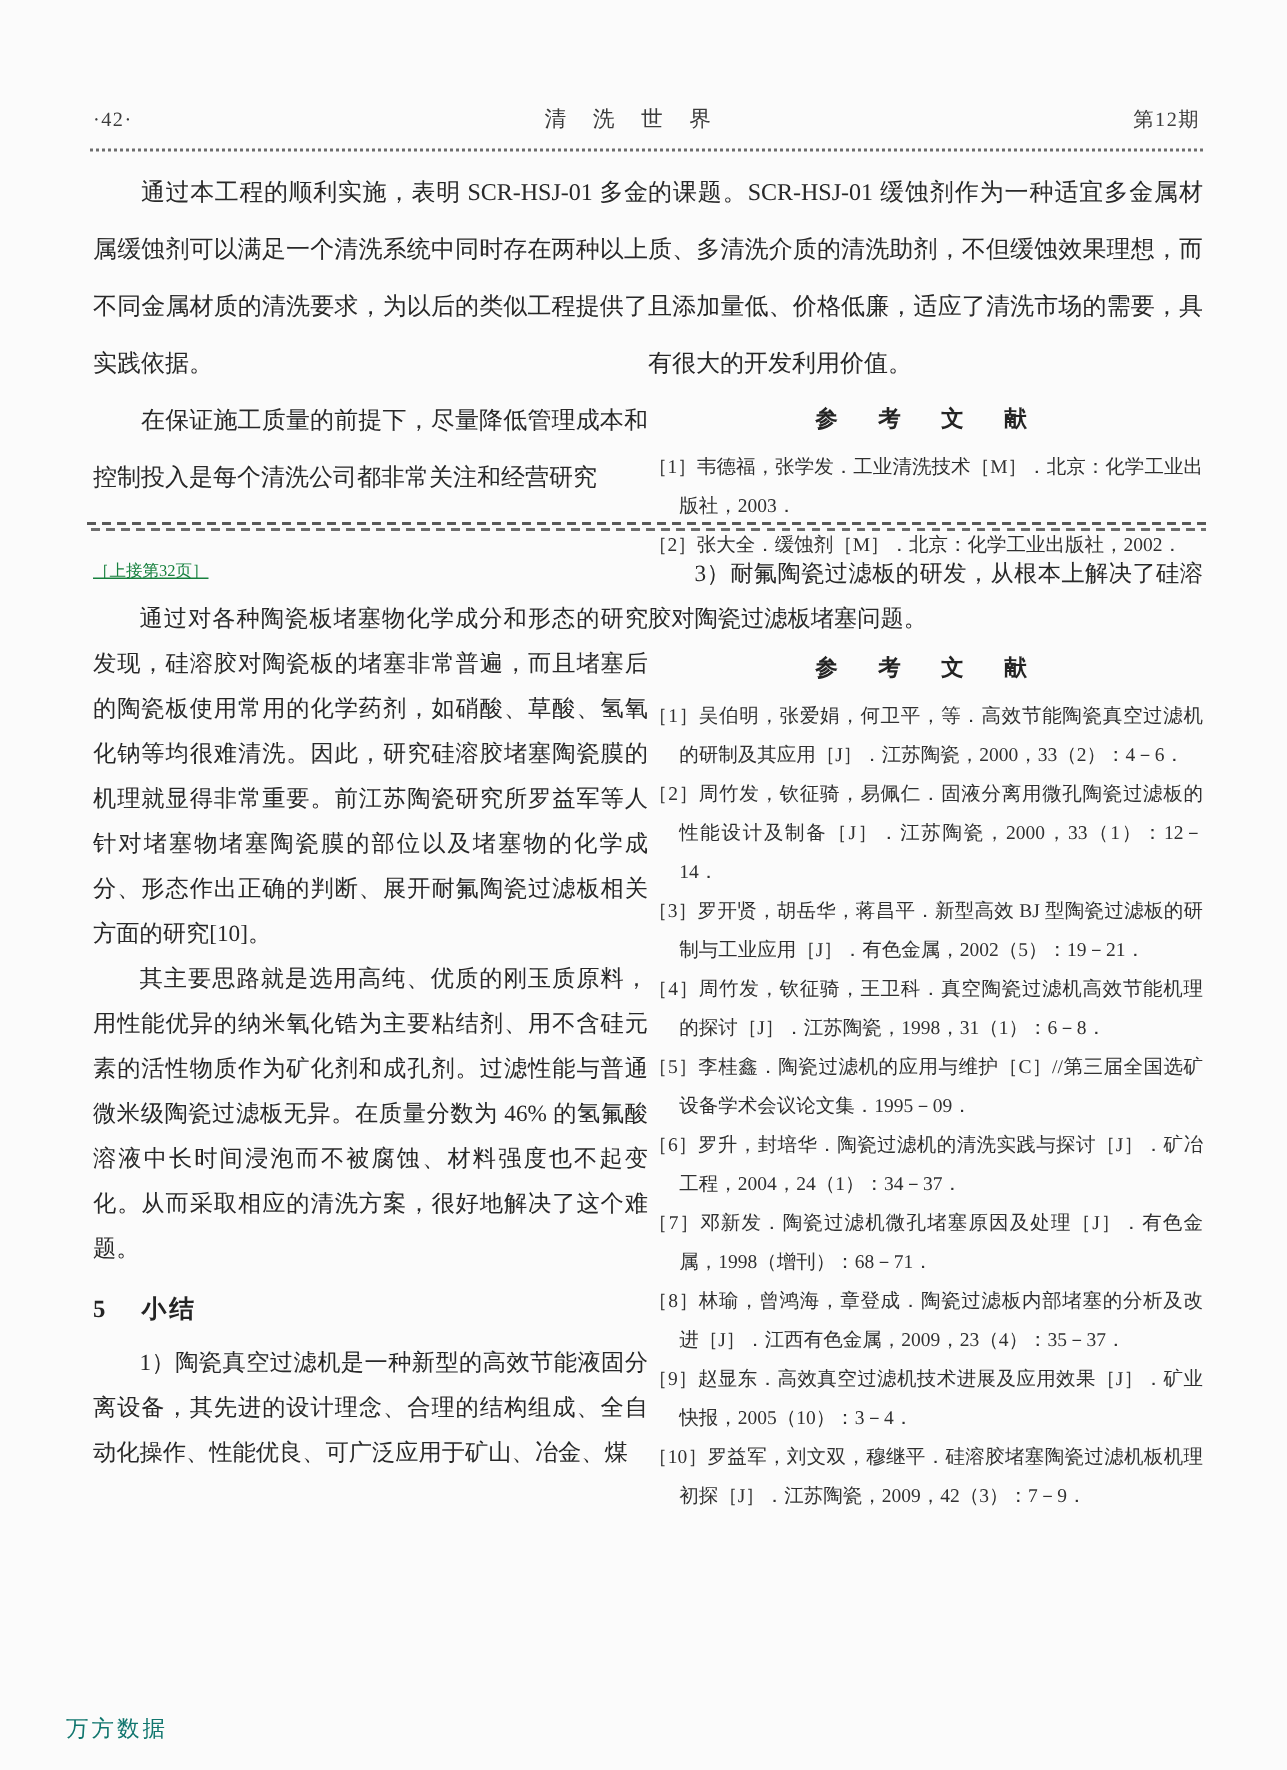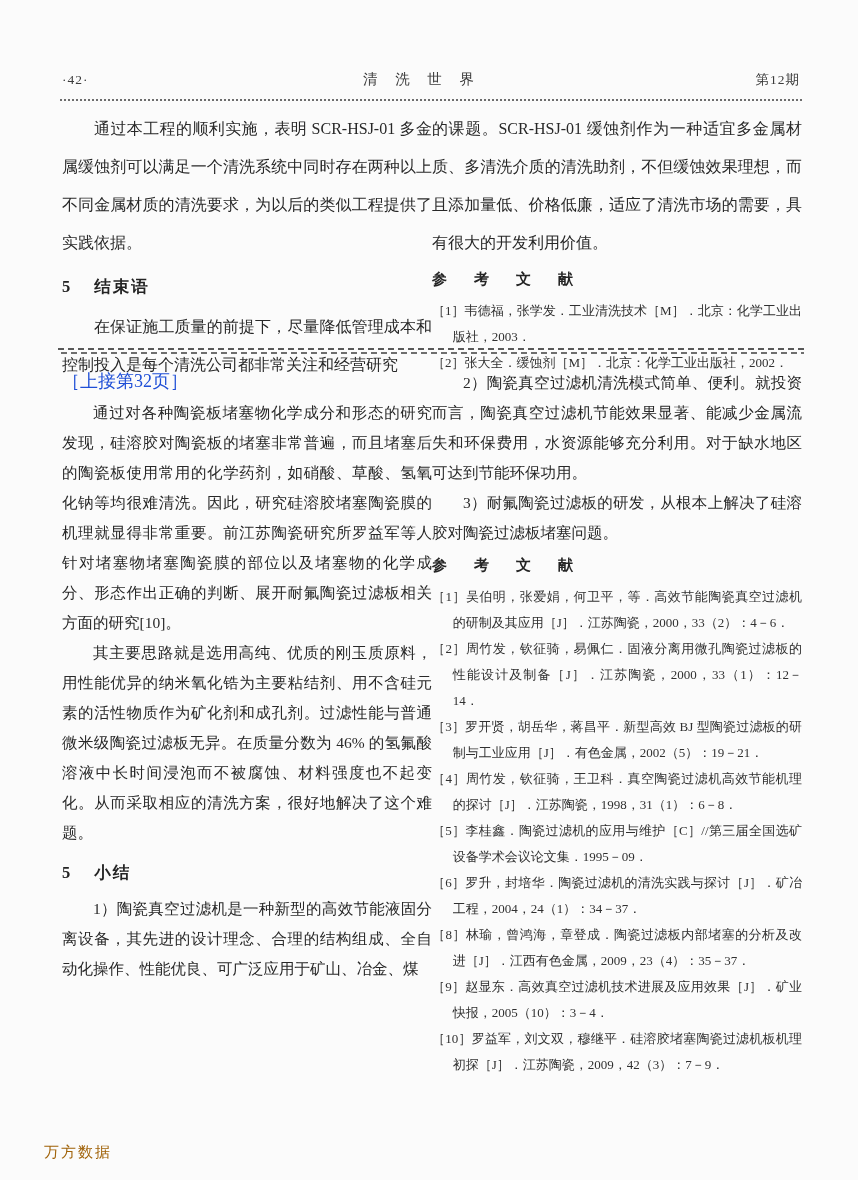--- a/index.html
+++ b/index.html
@@ -37,61 +37,58 @@
     text-align: justify; color: #262626;
   }
   .lh-md { font-size: 15.5px; line-height: 30px; }
   .indent { text-indent: 2em; }
   .sec-heading {
     font-size: 16.5px; font-weight: bold; color: #222;
     margin: 14px 0 10px 0; letter-spacing: 2px;
   }
   .sec-heading .num { margin-right: 22px; }
   .ref-heading {
-    text-align: left; font-weight: bold; font-size: 15px;
+    text-align: center; font-weight: bold; font-size: 15px;
     letter-spacing: 6px; margin: 8px 0 9px 0; color: #222;
   }
   .ref {
     font-size: 13px; line-height: 26px; text-align: justify;
     padding-left: 1.6em; text-indent: -1.6em; color: #2e2e2e;
   }
-  .cont-note { font-size: 18px; line-height: 26px; margin-bottom: 4px; color: #1d4ed8; }
+  .cont-note { font-size: 11px; line-height: 26px; margin-bottom: 4px; color: #15803d; text-decoration: underline; }
   
   .divider {
     position: absolute; top: 348px; left: 58px; right: 54px; height: 7px;
     background:
       repeating-linear-gradient(90deg, #3c3c3c 0 6px, transparent 6px 10px) 0 0 / 100% 2px no-repeat,
       repeating-linear-gradient(90deg, transparent 0 3px, #555 3px 9px, transparent 9px 10px) 0 4px / 100% 2px no-repeat;
     opacity: .85;
   }
   .watermark {
     position: absolute; left: 44px; bottom: 18px;
-    font-size: 15px; color: #a16207; letter-spacing: 2px;
+    font-size: 15px; color: #0f766e; letter-spacing: 2px;
   }
   
   .page { filter: contrast(.98); }
 </style>
 </head>
 <body>
 
 <div class="page">
 
   <div class="header">
     <span>·42·</span>
     <span class="jtitle">清 洗 世 界</span>
     <span>第12期</span>
   </div>
   <div class="header-rule"></div>
 
   <div class="columns top">
     <div class="col">
       <p class="body-text indent">通过本工程的顺利实施，表明 SCR-HSJ-01 多金属缓蚀剂可以满足一个清洗系统中同时存在两种以上不同金属材质的清洗要求，为以后的类似工程提供了实践依据。</p>
-      <h3 class="sec-heading">
-        <span class="num">5</span><span>结束语</span>
-      </h3>
       <p class="body-text indent">在保证施工质量的前提下，尽量降低管理成本和控制投入是每个清洗公司都非常关注和经营研究</p>
     </div>
     <div class="col">
       <p class="body-text">的课题。SCR-HSJ-01 缓蚀剂作为一种适宜多金属材质、多清洗介质的清洗助剂，不但缓蚀效果理想，而且添加量低、价格低廉，适应了清洗市场的需要，具有很大的开发利用价值。</p>
       <div class="ref-heading">参　考　文　献</div>
       <p class="ref">［1］韦德福，张学发．工业清洗技术［M］．北京：化学工业出版社，2003．</p>
       <p class="ref">［2］张大全．缓蚀剂［M］．北京：化学工业出版社，2002．</p>
     </div>
   </div>
 
@@ -101,29 +98,29 @@
     <div class="col">
       <p class="cont-note">［上接第32页］</p>
       <p class="body-text lh-md indent">通过对各种陶瓷板堵塞物化学成分和形态的研究发现，硅溶胶对陶瓷板的堵塞非常普遍，而且堵塞后的陶瓷板使用常用的化学药剂，如硝酸、草酸、氢氧化钠等均很难清洗。因此，研究硅溶胶堵塞陶瓷膜的机理就显得非常重要。前江苏陶瓷研究所罗益军等人针对堵塞物堵塞陶瓷膜的部位以及堵塞物的化学成分、形态作出正确的判断、展开耐氟陶瓷过滤板相关方面的研究[10]。</p>
       <p class="body-text lh-md indent">其主要思路就是选用高纯、优质的刚玉质原料，用性能优异的纳米氧化锆为主要粘结剂、用不含硅元素的活性物质作为矿化剂和成孔剂。过滤性能与普通微米级陶瓷过滤板无异。在质量分数为 46% 的氢氟酸溶液中长时间浸泡而不被腐蚀、材料强度也不起变化。从而采取相应的清洗方案，很好地解决了这个难题。</p>
       <h3 class="sec-heading">
         <span class="num">5</span><span>小结</span>
       </h3>
       <p class="body-text lh-md indent">1）陶瓷真空过滤机是一种新型的高效节能液固分离设备，其先进的设计理念、合理的结构组成、全自动化操作、性能优良、可广泛应用于矿山、冶金、煤</p>
     </div>
     <div class="col">
-      <p class="body-text lh-md indent">2）陶瓷真空过滤机清洗模式简单、便利。就投资而言，陶瓷真空过滤机节能效果显著、能减少金属流失和环保费用，水资源能够充分利用。对于缺水地区可达到节能环保功用。</p>
       <p class="body-text lh-md indent">3）耐氟陶瓷过滤板的研发，从根本上解决了硅溶胶对陶瓷过滤板堵塞问题。</p>
       <div class="ref-heading">参　考　文　献</div>
       <p class="ref">［1］吴伯明，张爱娟，何卫平，等．高效节能陶瓷真空过滤机的研制及其应用［J］．江苏陶瓷，2000，33（2）：4－6．</p>
       <p class="ref">［2］周竹发，钦征骑，易佩仁．固液分离用微孔陶瓷过滤板的性能设计及制备［J］．江苏陶瓷，2000，33（1）：12－14．</p>
       <p class="ref">［3］罗开贤，胡岳华，蒋昌平．新型高效 BJ 型陶瓷过滤板的研制与工业应用［J］．有色金属，2002（5）：19－21．</p>
       <p class="ref">［4］周竹发，钦征骑，王卫科．真空陶瓷过滤机高效节能机理的探讨［J］．江苏陶瓷，1998，31（1）：6－8．</p>
       <p class="ref">［5］李桂鑫．陶瓷过滤机的应用与维护［C］//第三届全国选矿设备学术会议论文集．1995－09．</p>
       <p class="ref">［6］罗升，封培华．陶瓷过滤机的清洗实践与探讨［J］．矿冶工程，2004，24（1）：34－37．</p>
+      <p class="ref">［7］邓新发．陶瓷过滤机微孔堵塞原因及处理［J］．有色金属，1998（增刊）：68－71．</p>
       <p class="ref">［8］林瑜，曾鸿海，章登成．陶瓷过滤板内部堵塞的分析及改进［J］．江西有色金属，2009，23（4）：35－37．</p>
       <p class="ref">［9］赵显东．高效真空过滤机技术进展及应用效果［J］．矿业快报，2005（10）：3－4．</p>
       <p class="ref">［10］罗益军，刘文双，穆继平．硅溶胶堵塞陶瓷过滤机板机理初探［J］．江苏陶瓷，2009，42（3）：7－9．</p>
     </div>
   </div>
 
   <div class="watermark">万方数据</div>
 
 </div>
 

